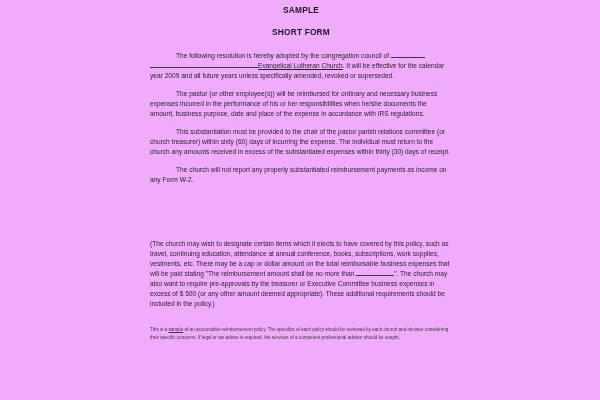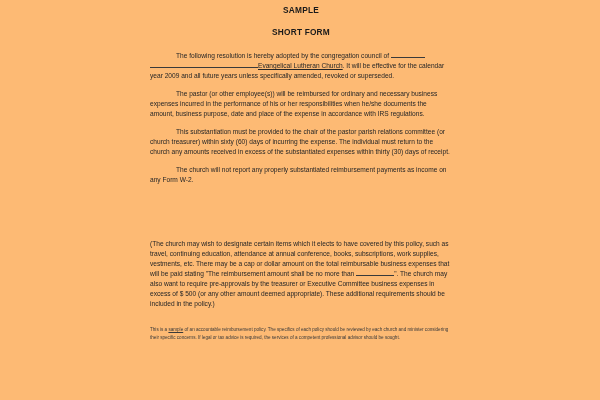--- a/index.html
+++ b/index.html
@@ -17,21 +17,21 @@
     color: #1a1a1a;
     -webkit-font-smoothing: antialiased;
   }
 
   .page {
     position: absolute;
     left: 0;
     top: 0;
     width: 600px;
     height: 400px;
-    background: #fdba74;
+    background: #f0abfc;
   }
 
   
   .content {
     position: absolute;
     left: 150px;
     top: 6px;
     width: 302px;
   }
 

